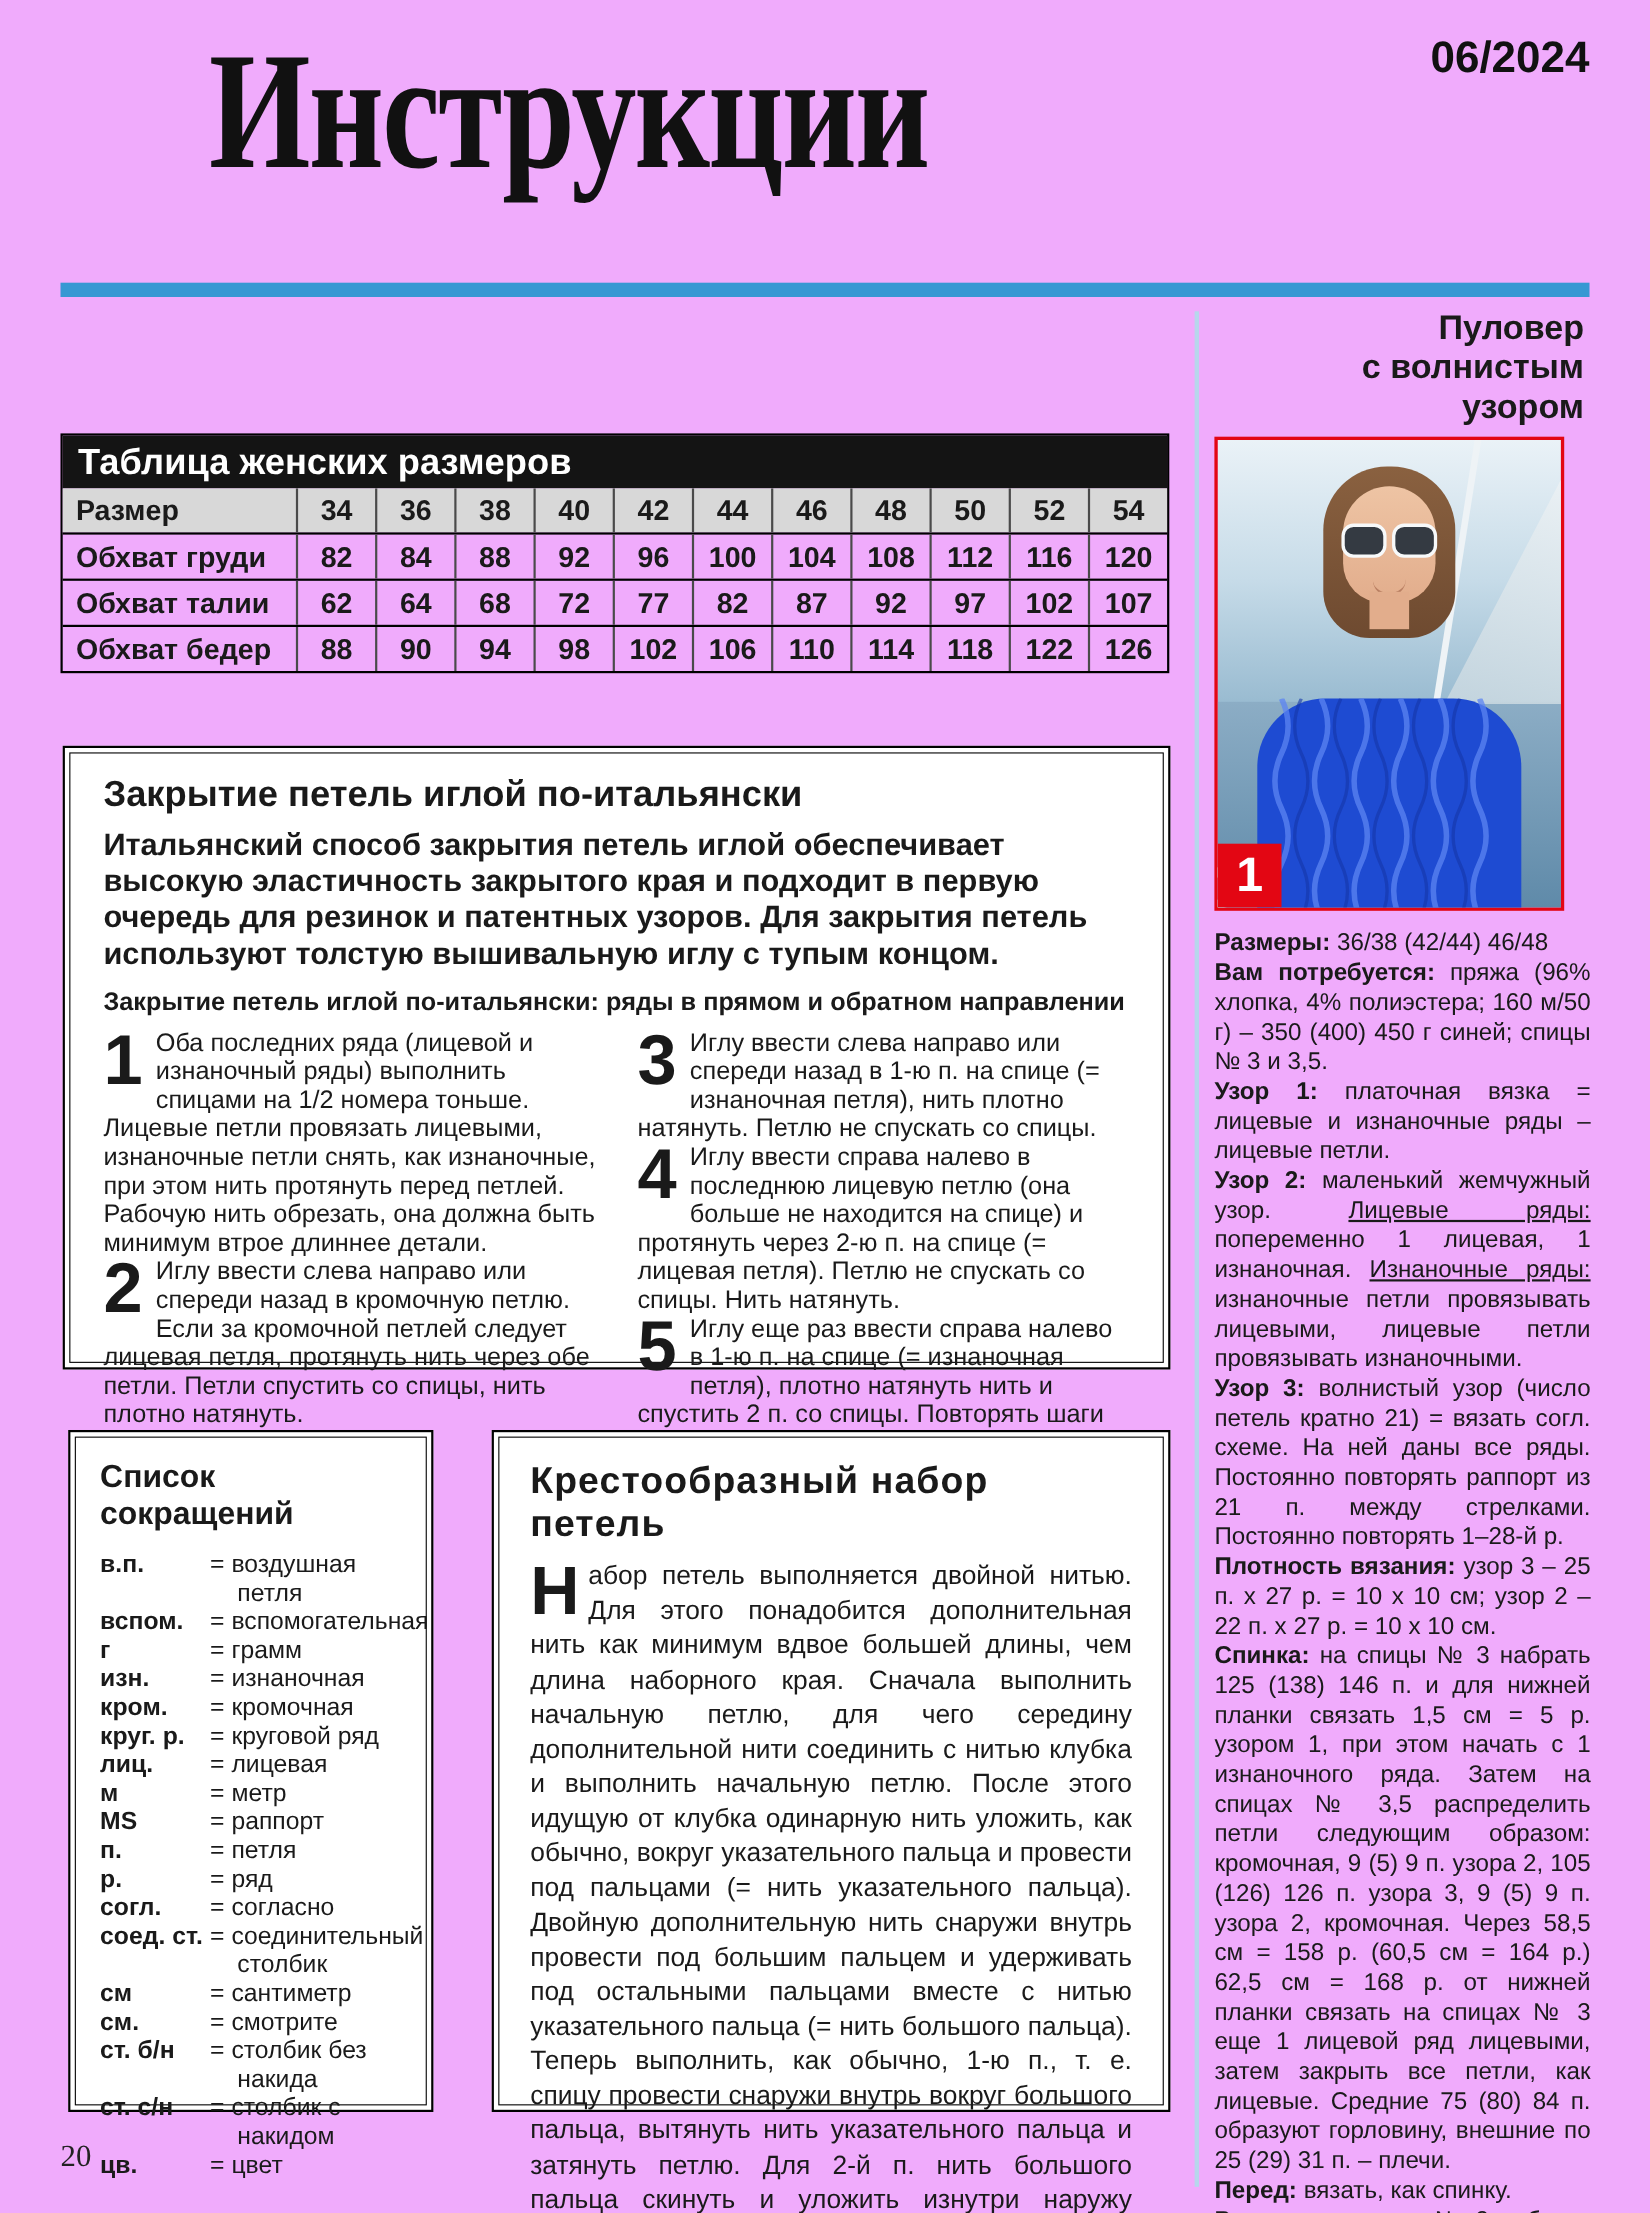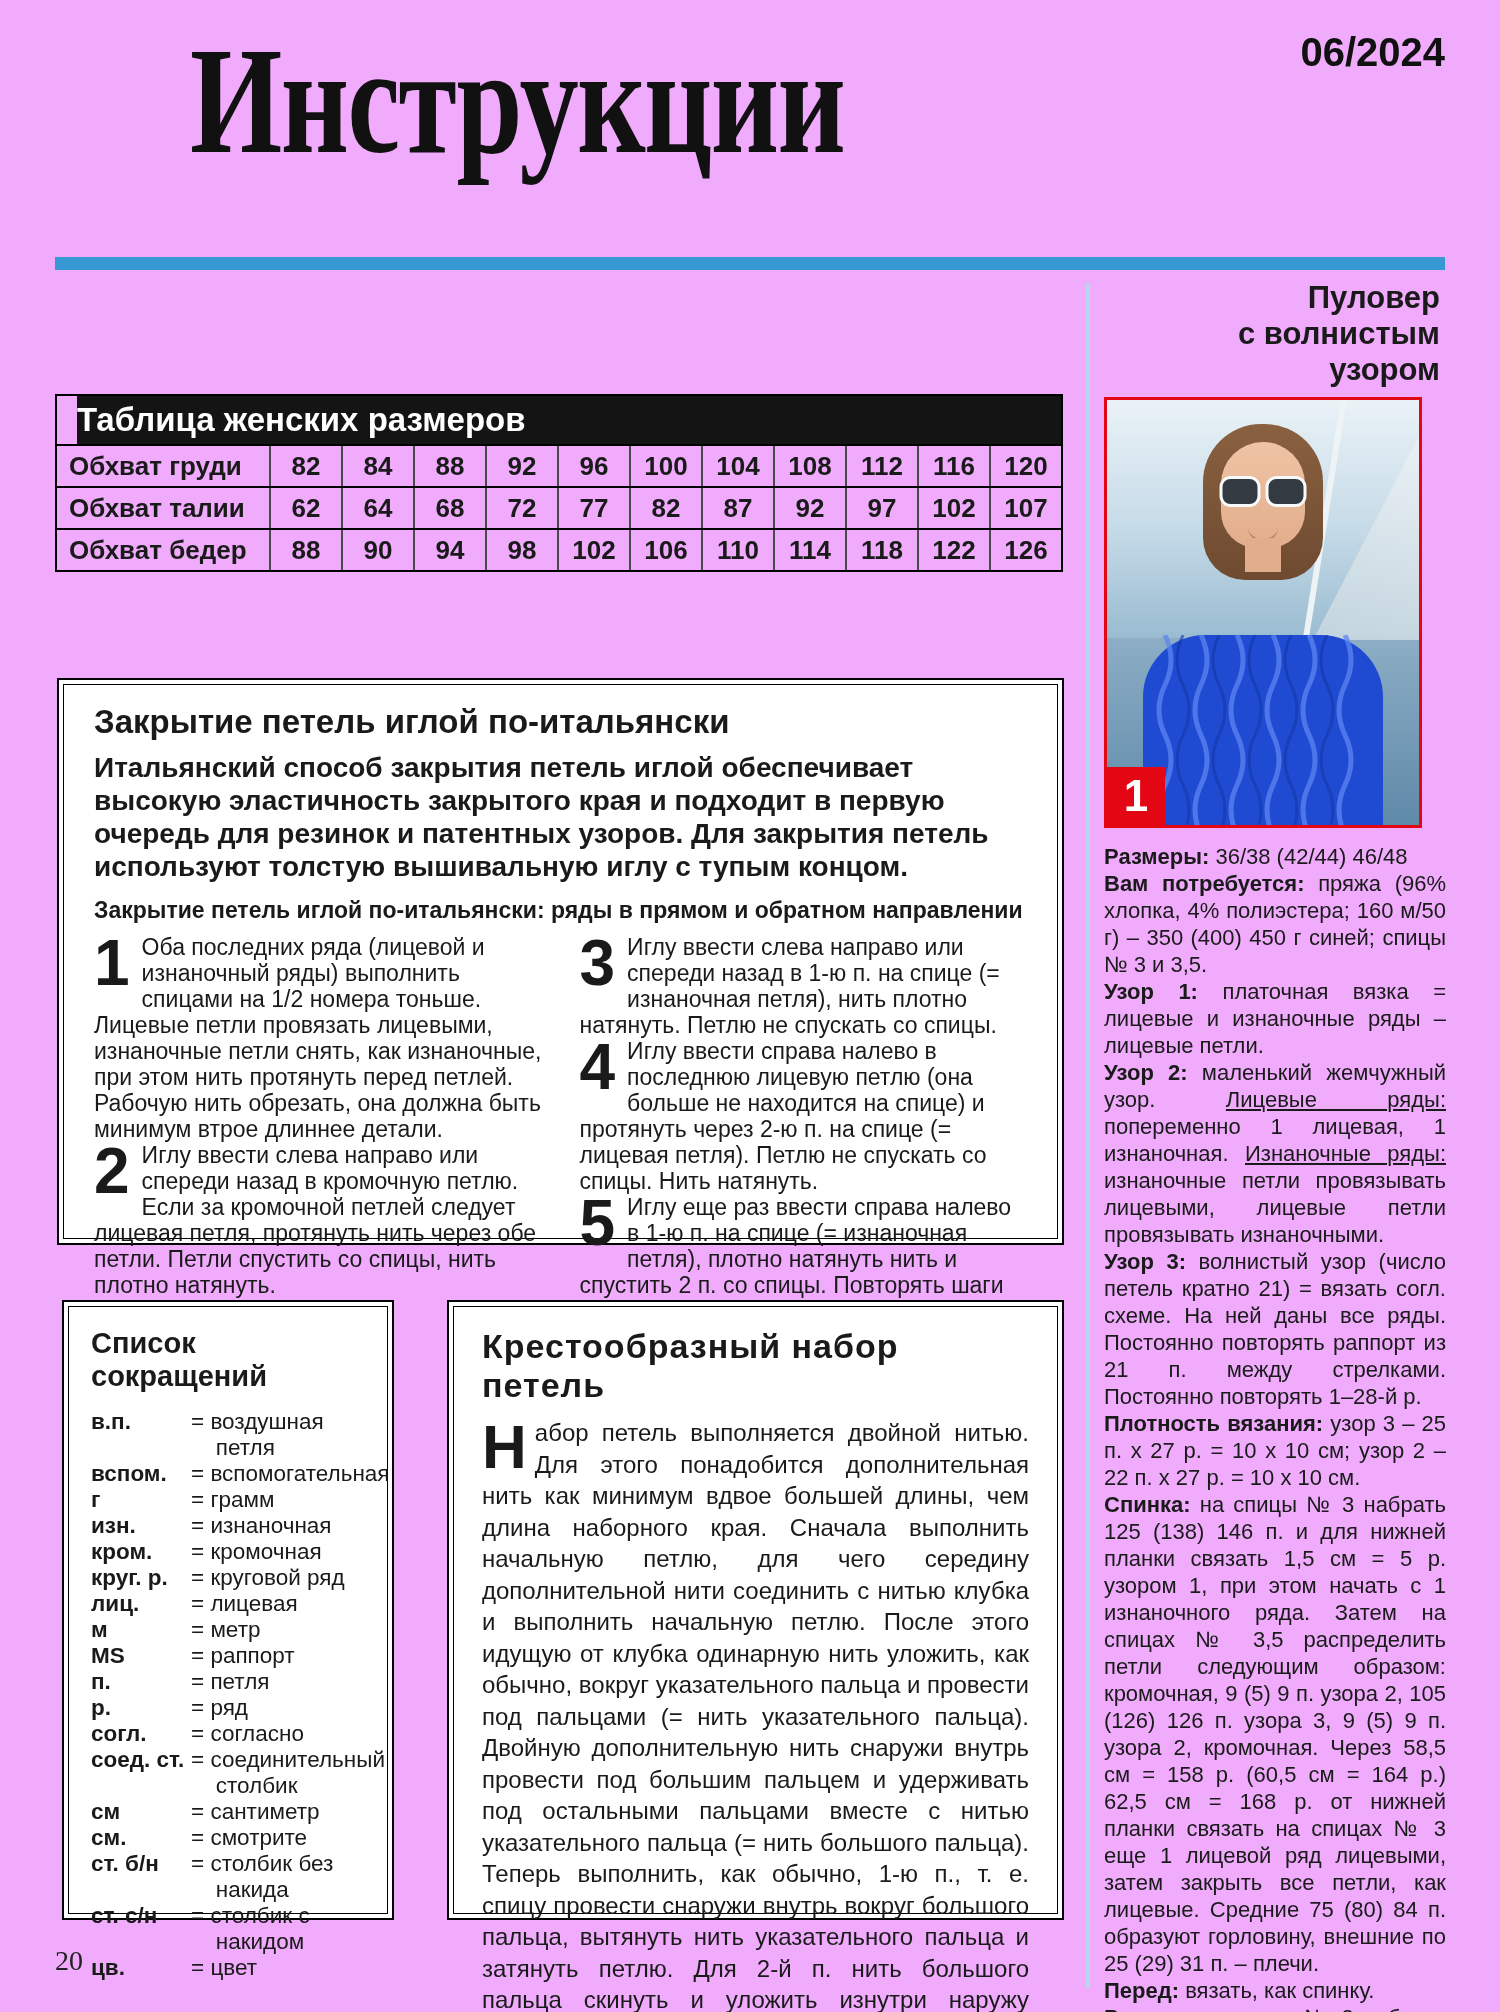--- a/index.html
+++ b/index.html
@@ -12,21 +12,21 @@
             letter-spacing:-2px;transform:scaleX(.78);transform-origin:left top;white-space:nowrap;}
   .issue{position:absolute;right:55px;top:30px;font-size:40px;font-weight:bold;color:#111;}
   .accent-bar{position:absolute;left:55px;top:257px;width:1390px;height:13px;background:#3798d3;}
 
   
   .intro{position:absolute;left:58px;top:282px;width:1005px;margin:0;
          font-size:28px;line-height:30px;font-weight:bold;}
 
   
   .size-table{position:absolute;left:55px;top:394px;width:1008px;border:2px solid #000;box-sizing:border-box;}
-  .st-title{background:#141414;color:#fff;font-weight:bold;font-size:33px;height:48px;line-height:48px;margin-left:20px;}
+  .st-title{background:#141414;color:#fff;font-weight:bold;font-size:33px;height:48px;line-height:48px;padding-left:14px;}
   .st-row{display:flex;height:40px;border-top:2px solid #000;}
   .st-row.st-head{background:#d8d8d8;border-top:none;}
   .st-label{flex:0 0 200px;font-weight:bold;font-size:26px;line-height:40px;padding-left:12px;}
   .st-cell{flex:1;border-left:2px solid #4a4a4a;font-weight:bold;font-size:26px;line-height:40px;text-align:center;}
 
   
   .dbox{position:absolute;border:2px solid #000;padding:4px;box-sizing:border-box;background:#fff;}
   .dbox-in{border:1px solid #000;width:100%;height:100%;box-sizing:border-box;}
 
   .box1{left:57px;top:678px;width:1007px;height:567px;}
@@ -95,20 +95,34 @@
 <div class="page">
 
   <div class="masthead">Инструкции</div>
   <div class="issue">06/2024</div>
   <div class="accent-bar"></div>
 
 
   <div class="size-table">
     <div class="st-title">Таблица женских размеров</div>
     <div id="st-rows">
+        <div class="st-row st-head">
+          <div class="st-label">Размер</div>
+          <div class="st-cell">34</div>
+          <div class="st-cell">36</div>
+          <div class="st-cell">38</div>
+          <div class="st-cell">40</div>
+          <div class="st-cell">42</div>
+          <div class="st-cell">44</div>
+          <div class="st-cell">46</div>
+          <div class="st-cell">48</div>
+          <div class="st-cell">50</div>
+          <div class="st-cell">52</div>
+          <div class="st-cell">54</div>
+        </div>
         <div class="st-row">
           <div class="st-label">Обхват груди</div>
           <div class="st-cell">82</div>
           <div class="st-cell">84</div>
           <div class="st-cell">88</div>
           <div class="st-cell">92</div>
           <div class="st-cell">96</div>
           <div class="st-cell">100</div>
           <div class="st-cell">104</div>
           <div class="st-cell">108</div>

